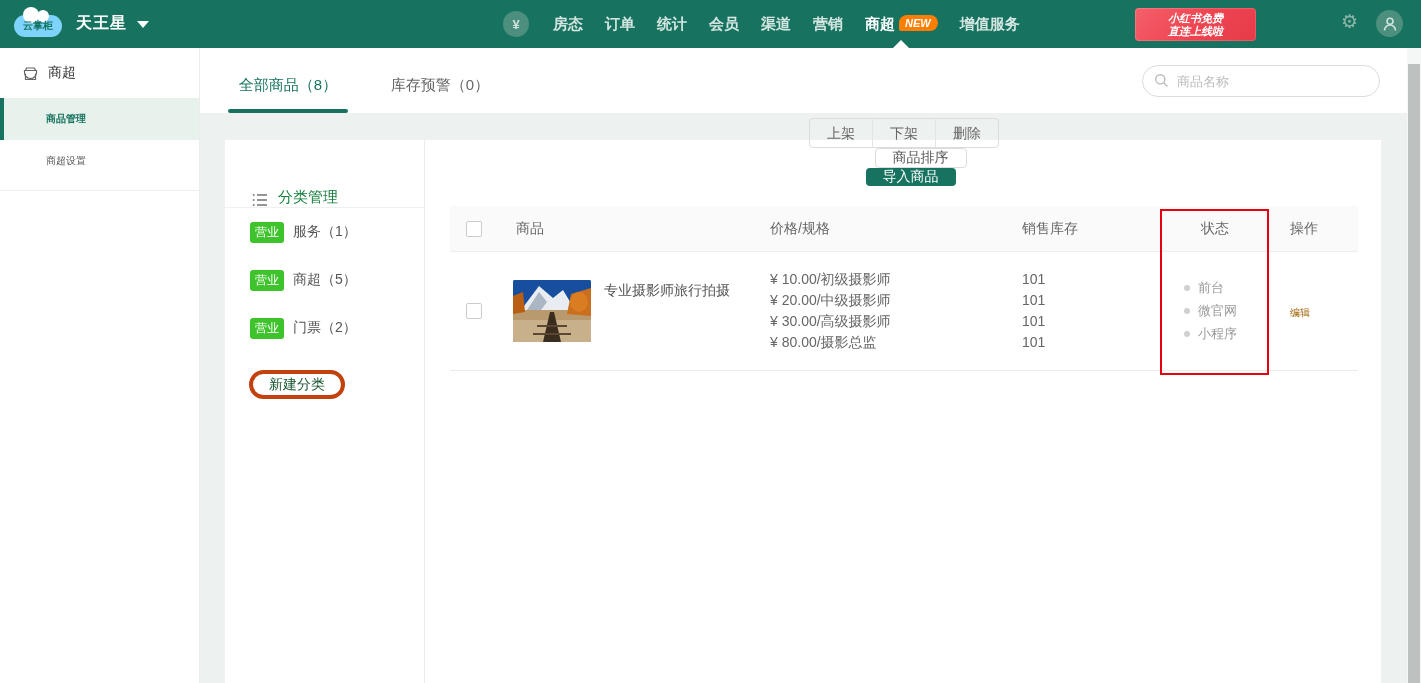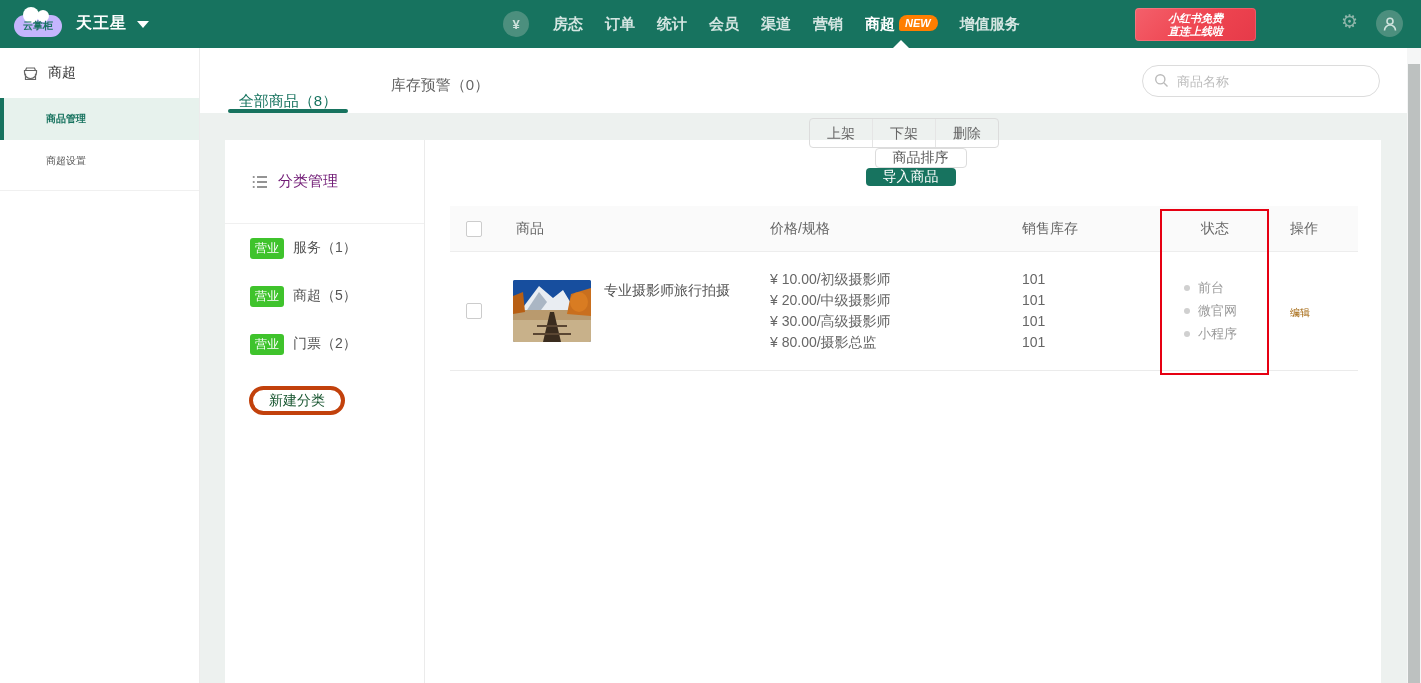--- a/index.html
+++ b/index.html
@@ -2,21 +2,21 @@
 <html><head>
 <meta charset="utf-8">
 <style>
   * { margin:0; padding:0; box-sizing:border-box; }
   html,body { width:1421px; height:683px; overflow:hidden; }
   body { font-family:"Liberation Sans","DejaVu Sans",sans-serif; background:#edf1ef; position:relative; }
 
   
   .topbar { position:absolute; top:0; left:0; width:1421px; height:48px; background:#17735F; z-index:20; }
   .brand-wrap { position:absolute; left:14px; top:9px; display:flex; align-items:center; cursor:pointer; }
-  .cloud { position:relative; width:48px; height:22px; background:#c4b5fd; border-radius:12px; margin-top:6px; display:flex; align-items:center; justify-content:center; }
+  .cloud { position:relative; width:48px; height:22px; background:#7dd3fc; border-radius:12px; margin-top:6px; display:flex; align-items:center; justify-content:center; }
   .cloud::before { content:""; position:absolute; top:-8px; left:9px; width:16px; height:16px; background:#fff; border-radius:50%; }
   .cloud::after { content:""; position:absolute; top:-5px; left:23px; width:12px; height:12px; background:#fff; border-radius:50%; }
   .cloud span { position:relative; z-index:2; font-size:10px; font-weight:bold; color:#17735F; }
   .property { color:#fff; font-size:16px; font-weight:bold; margin-left:14px; letter-spacing:1px; }
   .caret-down { width:0; height:0; border-left:6px solid transparent; border-right:6px solid transparent; border-top:7px solid #fff; margin-left:10px; margin-top:3px; }
 
   .topnav { position:absolute; left:503px; top:0; height:48px; display:flex; align-items:center; }
   .coin { width:26px; height:26px; border-radius:50%; background:#4c8f7e; color:#cfe3dd; font-size:13px; font-weight:bold; display:flex; align-items:center; justify-content:center; margin-right:24px; border:2px solid #3f English857c; }
   .navitem { color:rgba(255,255,255,0.82); font-size:15px; font-weight:bold; margin-right:22px; cursor:pointer; white-space:nowrap; position:relative; }
   .navitem.active { color:#ffffff; }
@@ -32,31 +32,31 @@
   .side-section { border-bottom:1px solid #f0f0f0; padding-bottom:8px; }
   .side-head { display:flex; align-items:center; height:50px; padding-left:22px; color:#333; font-size:14px; }
   .side-head svg { margin-right:9px; }
   .side-item { height:42px; line-height:42px; padding-left:46px; font-size:10px; color:#555; cursor:pointer; }
   .side-item.selected { background:#e7f2ed; border-left:4px solid #17735F; padding-left:42px; color:#17735F; font-weight:bold; }
 
   
   .tabstrip { position:absolute; top:48px; left:200px; width:1207px; height:65px; background:#fff; z-index:4; }
   .tabs { position:absolute; left:28px; top:0; height:65px; display:flex; }
   .tab { width:120px; text-align:center; font-size:15px; color:#666; padding-top:28px; cursor:pointer; position:relative; margin-right:32px; }
-  .tab.active { color:#17735F;margin-top:16px; }
+  .tab.active { color:#17735F; }
   .tab.active::after { content:""; position:absolute; left:0; right:0; bottom:0; height:4px; border-radius:2px; background:#17735F; }
   .searchbox { position:absolute; right:27px; top:17px; width:238px; height:32px; }
   .searchbox input { width:100%; height:100%; border:1px solid #dcdcdc; border-radius:16px; padding:0 12px 0 34px; font-size:13px; color:#0f172a; outline:none; font-family:inherit; }
   .searchbox input::placeholder { color:#bbb; }
   .search-ico { position:absolute; left:12px; top:8px; color:#bbb; }
 
   
   .card { position:absolute; top:140px; left:225px; width:1156px; bottom:0; background:#fff; display:flex; z-index:3; }
   .catpanel { width:200px; border-right:1px solid #ebebeb; flex-shrink:0; }
-  .cat-head { display:flex; align-items:center; height:84px; padding-left:27px; font-size:15px; color:#701a75; border-bottom:1px solid #f0f0f0; }
+  .cat-head { display:flex; align-items:flex-end; height:68px; padding-left:27px; font-size:15px; color:#15803d; border-bottom:1px solid #f0f0f0; }
   .cat-head svg { margin-right:10px; }
   .cat-item { display:flex; align-items:center; height:48px; padding-left:25px; cursor:pointer; }
   .cat-badge { background:#3FC32C; color:#fff; font-size:12px; padding:2px 5px; border-radius:3px; margin-right:9px; }
   .cat-label { font-size:14px; color:#555; }
   .newcat-btn { margin:18px 0 0 24px; width:96px; height:29px; border:4px solid #c2410c; border-radius:15px; background:#fff; color:#14532d; font-size:14px; cursor:pointer; font-family:inherit; }
 
   .mainpanel { flex:1; padding:16px 23px 0 25px; position:relative; }
   .toolbar { display:flex; justify-content:flex-end; align-items:center; height:30px;flex-direction:column; }
   .btn-group { display:flex; border:1px solid #dcdcdc; border-radius:4px; height:30px; }
   .btn-seg { padding:0 17px; font-size:14px; color:#666; line-height:28px; cursor:pointer; }

